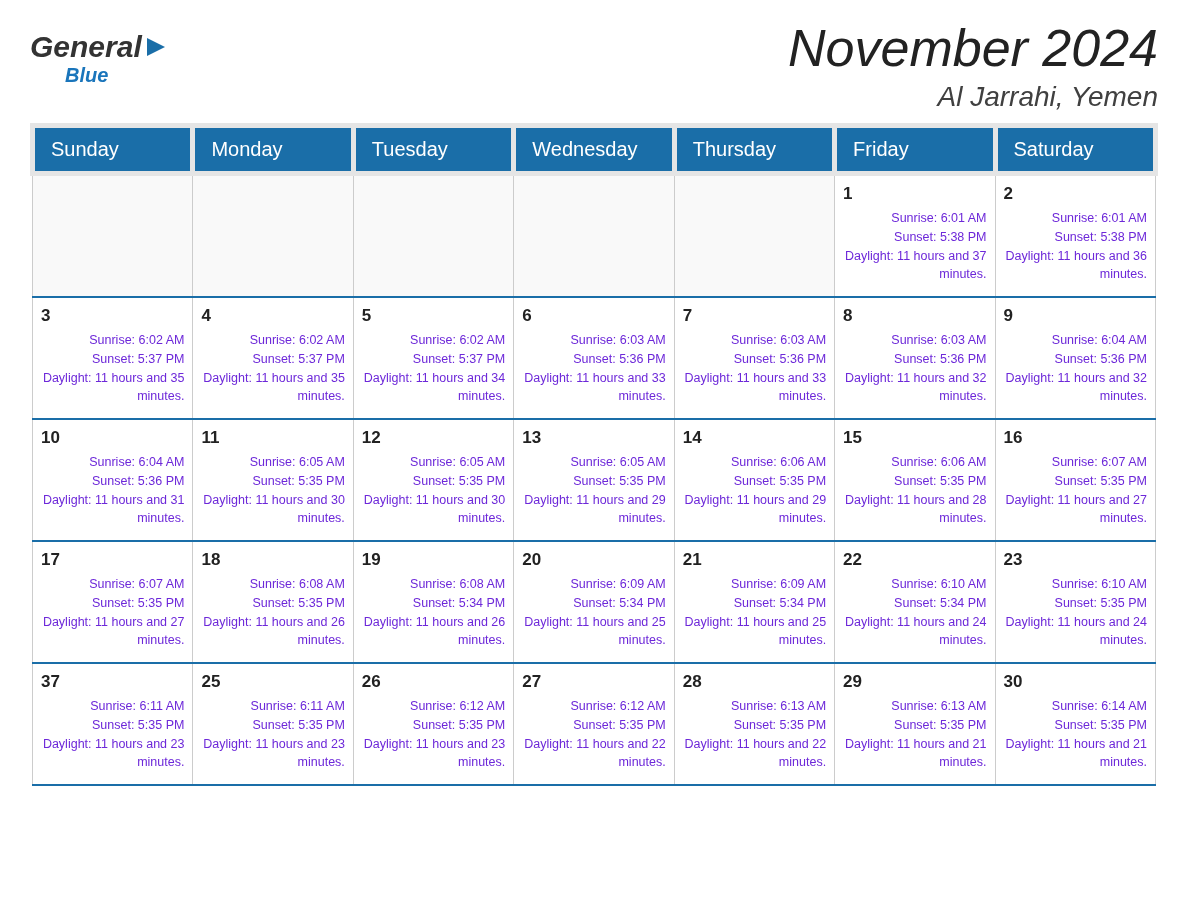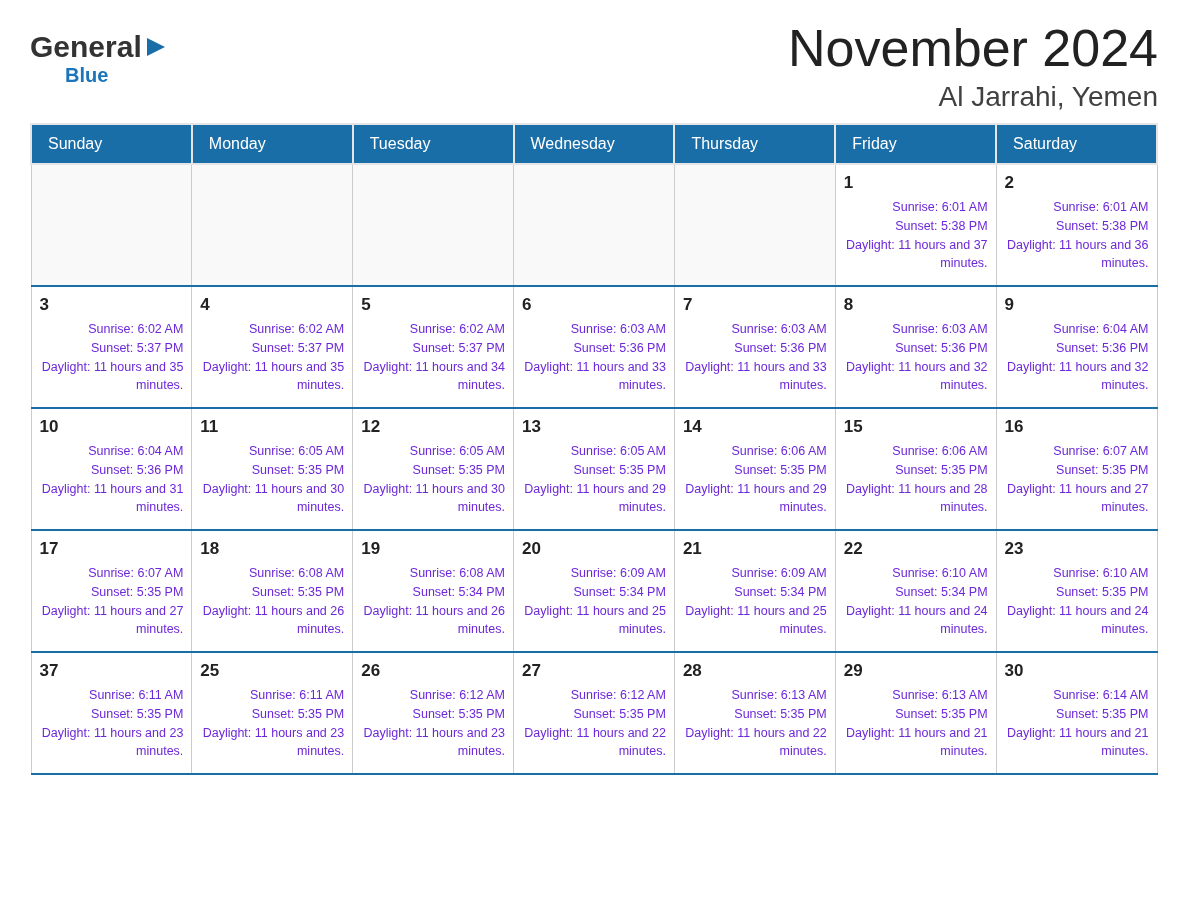--- a/index.html
+++ b/index.html
@@ -8,20 +8,21 @@
       background: #fff;
       padding: 20px 30px;
       width: 1188px;
       min-height: 918px;
     }
     .header {
       display: flex;
       justify-content: space-between;
       align-items: flex-start;
       margin-bottom: 10px;
+      font-style: italic;
     }
     .logo {
       display: flex;
       flex-direction: column;
       align-items: flex-start;
       padding-top: 10px;
     }
     .title-section {
       text-align: right;
     }
@@ -40,25 +41,25 @@
     .calendar {
       width: 100%;
       border-collapse: collapse;
       margin-top: 10px;
     }
     .calendar thead tr {
       background-color: #1a6ea8;
     }
     .calendar thead th {
       color: #fff;
-      font-size: 16px;
+      font-size: 20px;
       font-weight: normal;
       padding: 10px 16px;
       text-align: left;
-      border: 2px solid #e5e5e5;
+      border: 5px solid #e5e5e5;
       width: calc(100% / 7);
     }
     .calendar tbody tr {
       border-bottom: 2px solid #1a6ea8;
     }
     .calendar tbody td {
       vertical-align: top;
       padding: 8px 8px 12px 8px;
       border: 1px solid #ccc;
       font-size: 13px;

